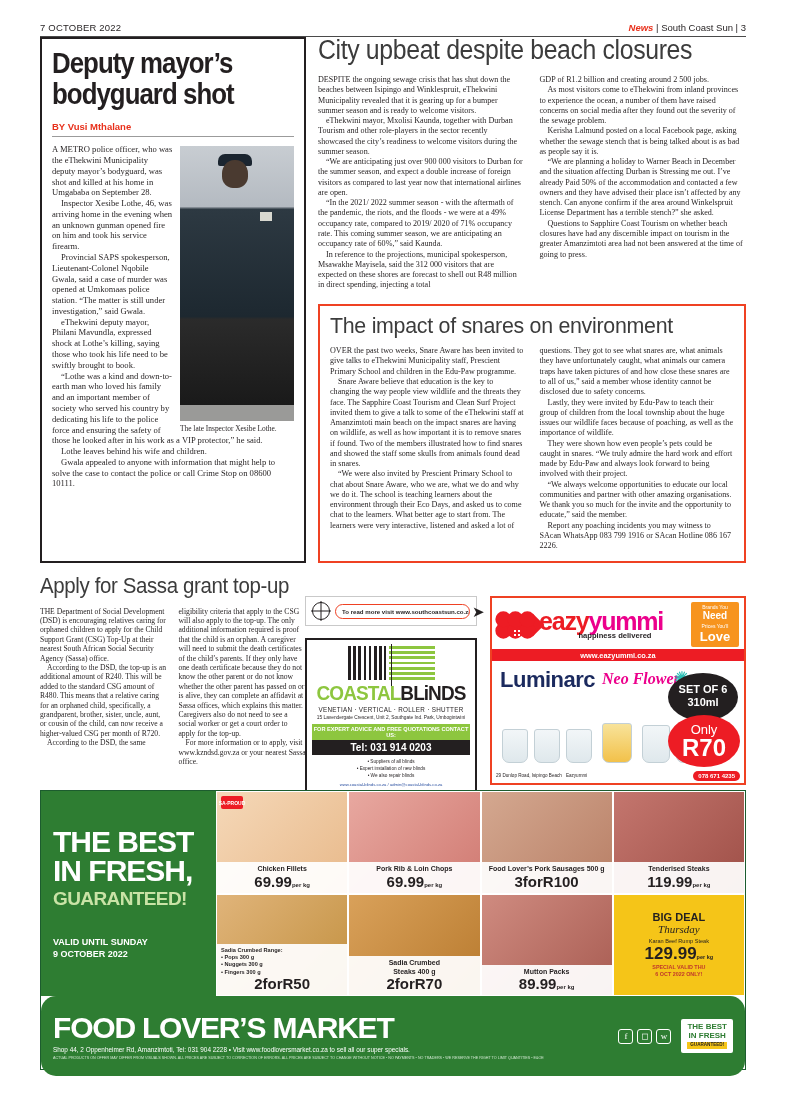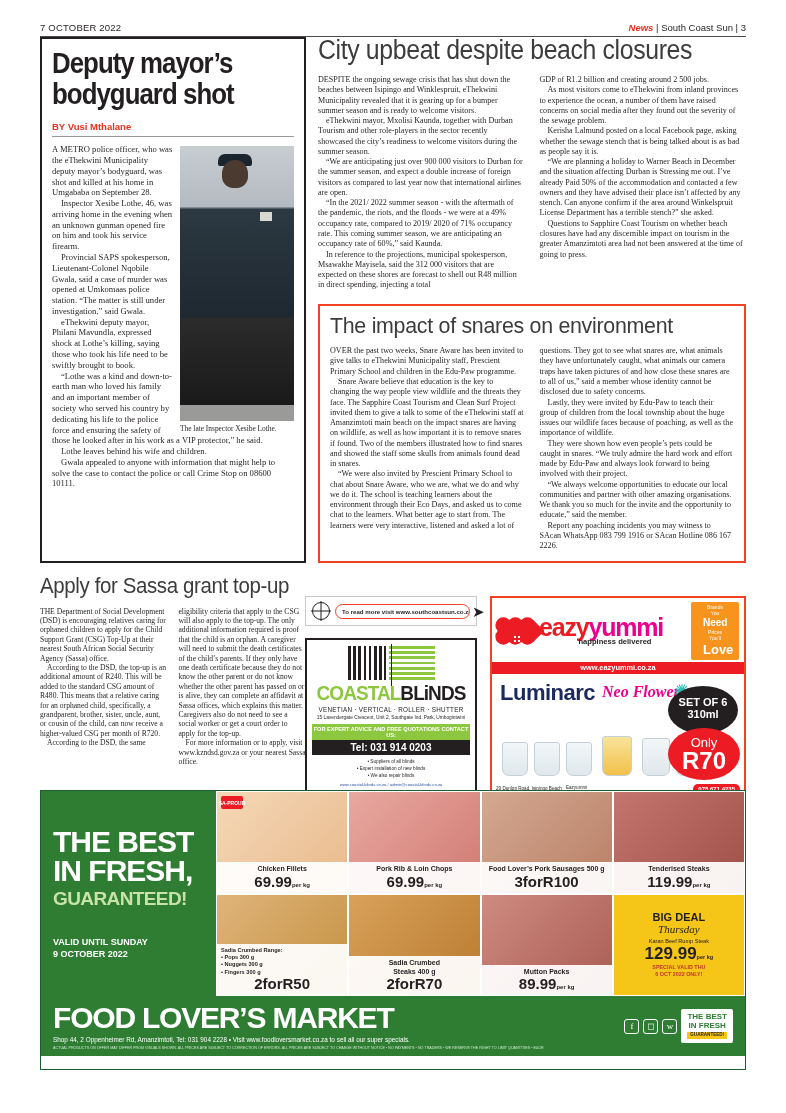--- a/index.html
+++ b/index.html
@@ -235,21 +235,21 @@
   }
   .eazy-word .e { color: #ed1c24; }
   .eazy-word .y { color: #ec008c; }
   .eazy-tag {
     font-family: "Liberation Sans", sans-serif; font-weight: bold;
     font-size: 7.6px; color: #231f20; text-align: center; margin-top: -3px;
   }
   .eazy-badge {
     width: 48px; background: #f7941e; color: #fff; text-align: center;
     font-family: "Liberation Sans", sans-serif; font-size: 5px;
-    line-height: 1.25; padding: 2px 12px; flex: none; border-radius: 2px;
+    line-height: 1.25; padding: 2px 0; flex: none; border-radius: 2px;
   }
   .eazy-badge b { font-size: 10px; display:block; }
   .eazy-badge .lv { font-size: 13px; display:block; font-weight:bold; }
   .eazy-url {
     background: #ed1c24; color: #fff; text-align: center;
     font-family: "Liberation Sans", sans-serif; font-weight: bold;
     font-size: 7.4px; padding: 1.5px 0;
   }
   .eazy-body { position: relative; height: 108px; background: #fff; overflow:hidden; }
   .lum {
@@ -353,22 +353,22 @@
     align-items:center; justify-content:center; padding:4px; position:relative;
   }
   .bigdeal .bd1 { font-family:"Liberation Sans",sans-serif; font-weight:bold; font-size:11px; color:#231f20; line-height:1; }
   .bigdeal .bd2 { font-family:"Liberation Serif",serif; font-style:italic; font-size:11px; color:#231f20; }
   .bigdeal .bd3 { font-family:"Liberation Sans",sans-serif; font-size:5.6px; color:#231f20; text-align:center; margin-top:3px; line-height:1.25; }
   .bigdeal .bd4 { font-family:"Liberation Sans",sans-serif; font-weight:bold; font-size:17px; color:#231f20; line-height:1; }
   .bigdeal .bd4 small { font-size:5.5px; }
   .bigdeal .bd5 { font-family:"Liberation Sans",sans-serif; font-weight:bold; font-size:5.4px; color:#c0392b; text-align:center; margin-top:2px; line-height:1.25; }
 
   .flm-bottom {
-    background: #2e7d32; height: 60px; display: flex; align-items: center;
-    padding: 0 12px; gap: 4px; position: relative;
+    background: #2e7d32; height: 80px; display: flex; align-items: center;
+    padding: 0 12px; gap: 10px; position: relative; border-radius: 15px;
   }
   .flm-logo {
     font-family: "Liberation Sans", sans-serif; font-weight: bold;
     font-size: 30px; color: #fff; letter-spacing: -1.2px; line-height: 1;
   }
   .flm-addr {
     font-family: "Liberation Sans", sans-serif; font-size: 6.4px;
     color: #fff; margin-top: 3px;
   }
   .flm-disc {

